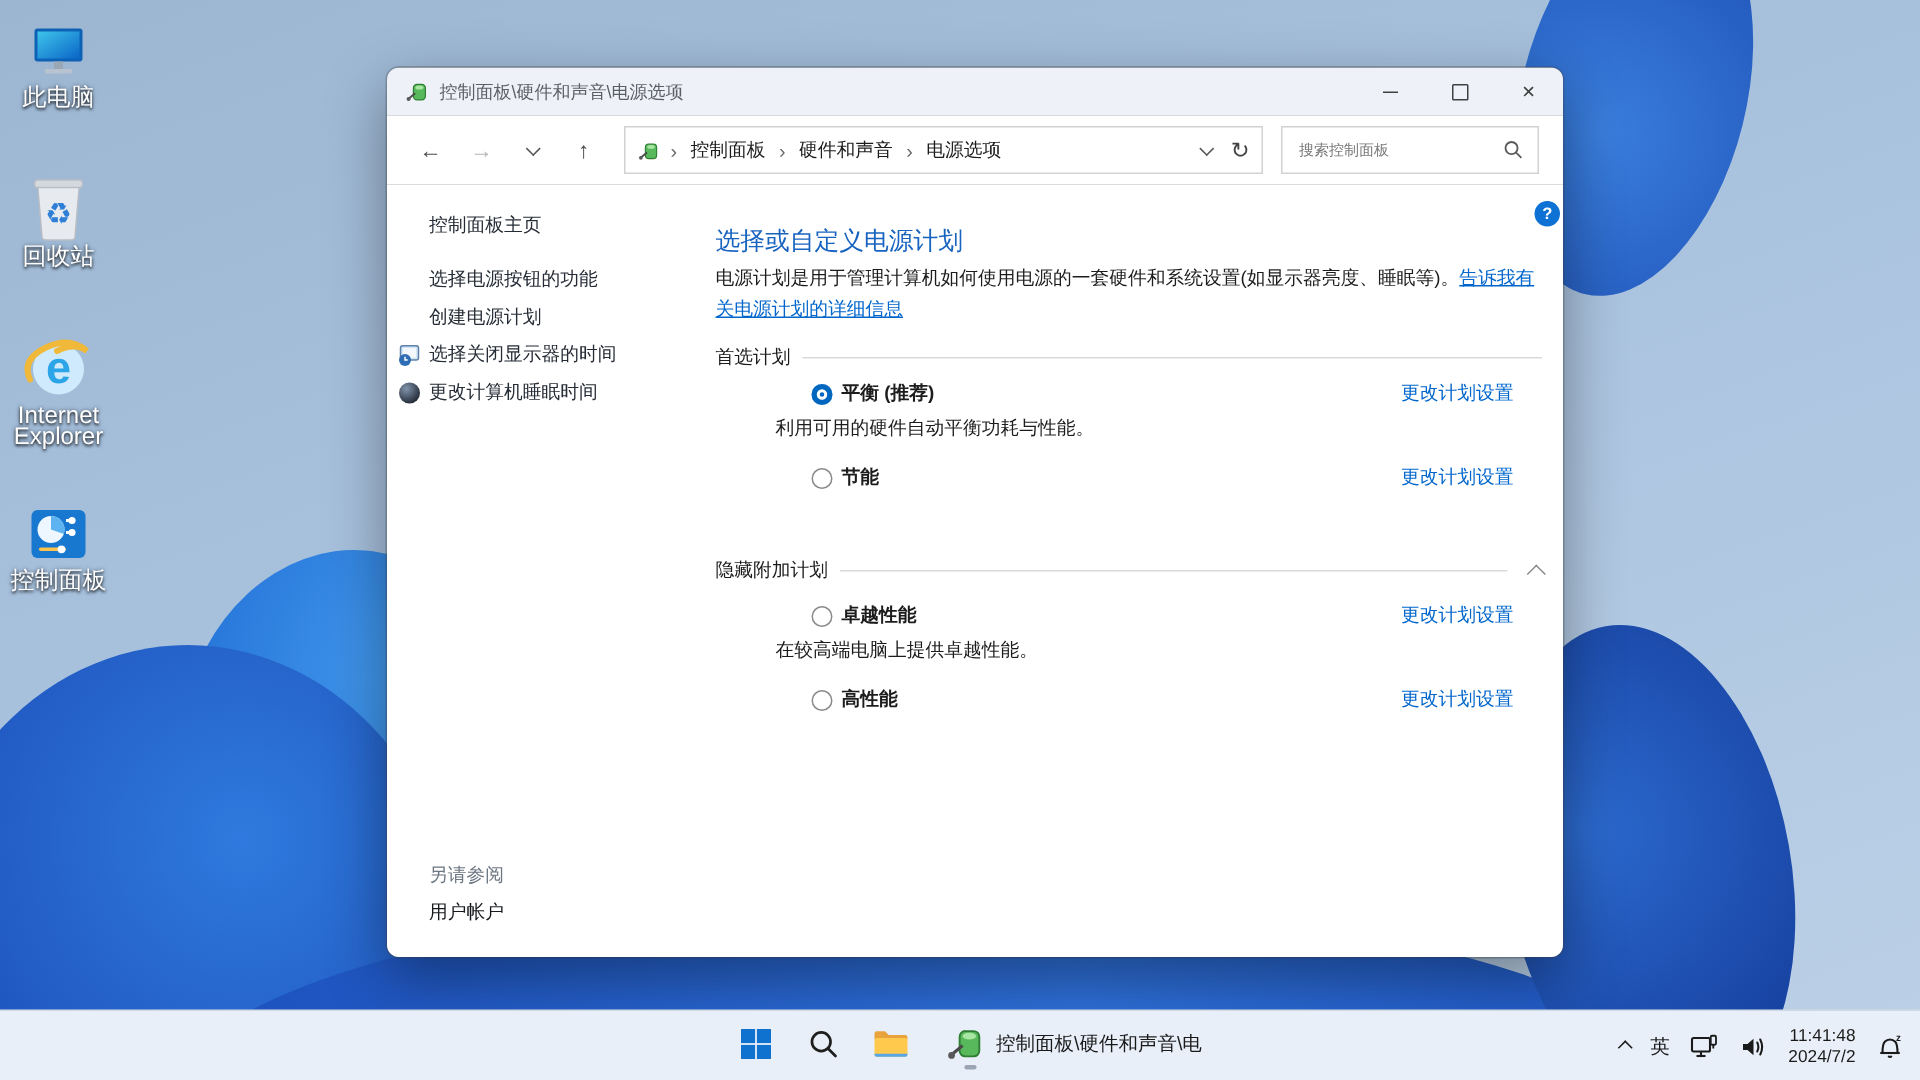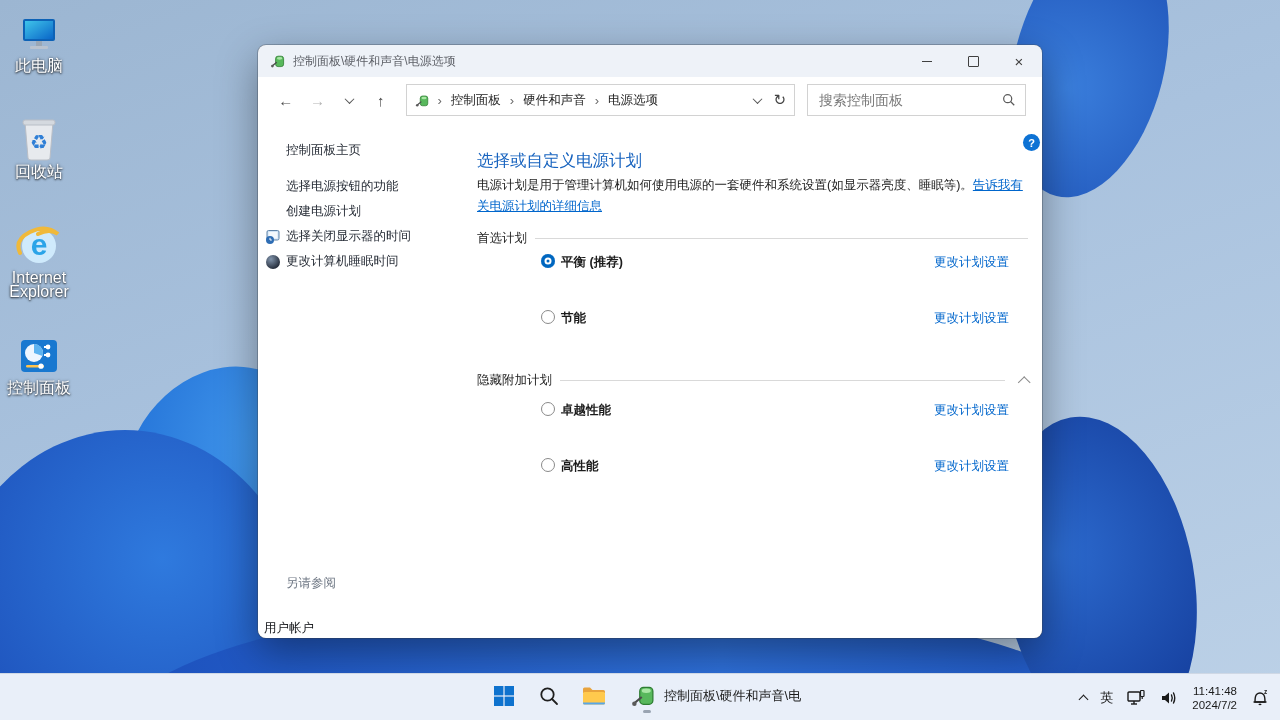--- a/index.html
+++ b/index.html
@@ -41,42 +41,42 @@
   .chev{display:inline-block;width:6px;height:6px;border-right:1.4px solid #555;border-bottom:1.4px solid #555;}
   .chev.down{transform:rotate(45deg) translate(-1px,-1px);}
   .chev.up{transform:rotate(-135deg);}
   .addressbar{width:408px;height:30px;border:1px solid #d2d2d2;display:flex;align-items:center;
       padding:0 8px;margin-left:6px;gap:5px;font-size:12.5px;color:#1c1c1c;background:#fff;}
   .crumb{padding:2px 2px;white-space:nowrap;}
   .crumbsep{color:#6a6a6a;font-size:13px;padding:0 2px;}
   .abar-right{margin-left:auto;display:flex;align-items:center;gap:12px;color:#555;}
   .refresh{font-size:15px;color:#444;}
   .searchbox{margin-left:12px;flex:1;height:30px;border:1px solid #d2d2d2;display:flex;align-items:center;padding:0 9px;background:#fff;}
-  .searchbox input{border:none;outline:none;flex:1;font-size:14px;color:#1a1a1a;background:transparent;
+  .searchbox input{border:none;outline:none;flex:1;font-size:10px;color:#1a1a1a;background:transparent;
       font-family:"Liberation Sans","DejaVu Sans",sans-serif;}
   .searchbox input::placeholder{color:#7a7a7a;}
   
   .content{position:relative;height:515px;background:#fff;font-size:12.5px;color:#1c1c1c;}
   .srow{position:absolute;left:6px;display:flex;align-items:center;gap:4px;}
   .srow .islot{width:18px;height:16px;display:flex;align-items:center;justify-content:center;}
   .slink{color:#262c36;cursor:pointer;}
   .sideheading{color:#6d7683;}
   .sphere{width:14px;height:14px;border-radius:50%;background:radial-gradient(circle at 35% 30%,#8194ab,#242c3a 75%);}
   .helpbtn{position:absolute;left:765px;top:11px;width:17px;height:17px;border-radius:50%;
       background:#0d72d4;color:#fff;font-size:11px;font-weight:bold;display:flex;align-items:center;justify-content:center;}
   .h1{position:absolute;left:219px;top:27px;font-size:16.5px;font-weight:500;color:#1763bf;}
   .intro{position:absolute;left:219px;top:52px;width:557px;line-height:21px;}
   .alink{color:#0066cc;cursor:pointer;}
   .alink.u{text-decoration:underline;}
   .sect{position:absolute;left:219px;right:14px;display:flex;align-items:center;gap:8px;color:#1c1c1c;}
   .sect .rule{flex:1;border-top:1px solid #d9d9d9;}
   .sect .collapse{width:8px;height:8px;border-right:1.6px solid #8b8b8b;border-bottom:1.6px solid #8b8b8b;
       transform:rotate(-135deg) translate(-2px,-1px);margin-left:6px;}
   .plan{position:absolute;left:239px;right:33px;}
-  .plan .row1{display:flex;align-items:flex-start;padding-left:44px;}
+  .plan .row1{display:flex;align-items:center;padding-left:44px;}
   .plan .pname{font-weight:bold;margin-left:6px;}
   .plan .pset{margin-left:auto;}
   .plan .pdesc{margin-left:20px;margin-top:6px;}
   .radio{width:14px;height:14px;border-radius:50%;background:#fff;border:1px solid #8a8a8a;box-sizing:border-box;flex:none;}
   .radio.checked{border:none;background:#0067c0;
       box-shadow:inset 0 0 0 3.5px #0067c0, inset 0 0 0 5.5px #ffffff;}
   
   .taskbar{position:absolute;left:0;top:673px;width:1280px;height:47px;background:#e9eff9;
       border-top:1px solid rgba(90,110,140,.18);}
   .tb-center{position:absolute;left:486px;top:0;height:43px;display:flex;align-items:center;gap:9px;}
@@ -249,21 +249,21 @@
       <div class="srow" style="top:130px;">
         <span class="islot">
             <span class="sphere"></span>
           </span>
         <span class="slink">更改计算机睡眠时间</span>
       </div>
       <div class="srow" style="top:452px;">
         <span class="islot"></span>
           <span class="sideheading">另请参阅</span>
       </div>
-      <div class="srow" style="top:477px;flex-direction:column;">
+      <div class="srow" style="top:477px;">
         <span class="islot"></span>
           <span class="slink" style="color:#16181c;">用户帐户</span>
       </div>
 
       <div class="helpbtn">?</div>
 
       <div class="h1">选择或自定义电源计划</div>
       <div class="intro">
         <span>电源计划是用于管理计算机如何使用电源的一套硬件和系统设置(如显示器亮度、睡眠等)。</span><a class="alink u">告诉我有关电源计划的详细信息</a>
       </div>
@@ -272,20 +272,21 @@
         <span>首选计划</span>
         <span class="rule"></span>
       </div>
 
       <div class="plan" style="top:131px;">
         <div class="row1">
           <span class="radio checked"></span>
           <span class="pname">平衡 (推荐)</span>
           <a class="alink pset">更改计划设置</a>
         </div>
+        <div class="pdesc">利用可用的硬件自动平衡功耗与性能。</div>
       </div>
 
       <div class="plan" style="top:187px;">
         <div class="row1">
           <span class="radio"></span>
           <span class="pname">节能</span>
           <a class="alink pset">更改计划设置</a>
         </div>
       </div>
 
@@ -294,20 +295,21 @@
         <span class="rule"></span>
         <span class="collapse"></span>
       </div>
 
       <div class="plan" style="top:279px;">
         <div class="row1">
           <span class="radio"></span>
           <span class="pname">卓越性能</span>
           <a class="alink pset">更改计划设置</a>
         </div>
+        <div class="pdesc">在较高端电脑上提供卓越性能。</div>
       </div>
 
       <div class="plan" style="top:335px;">
         <div class="row1">
           <span class="radio"></span>
           <span class="pname">高性能</span>
           <a class="alink pset">更改计划设置</a>
         </div>
       </div>
 

